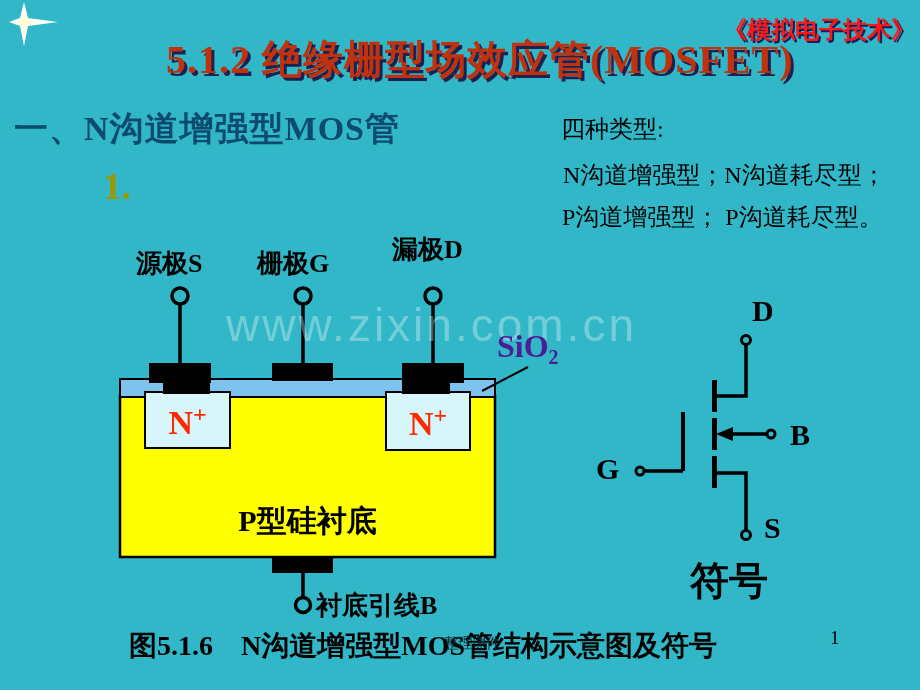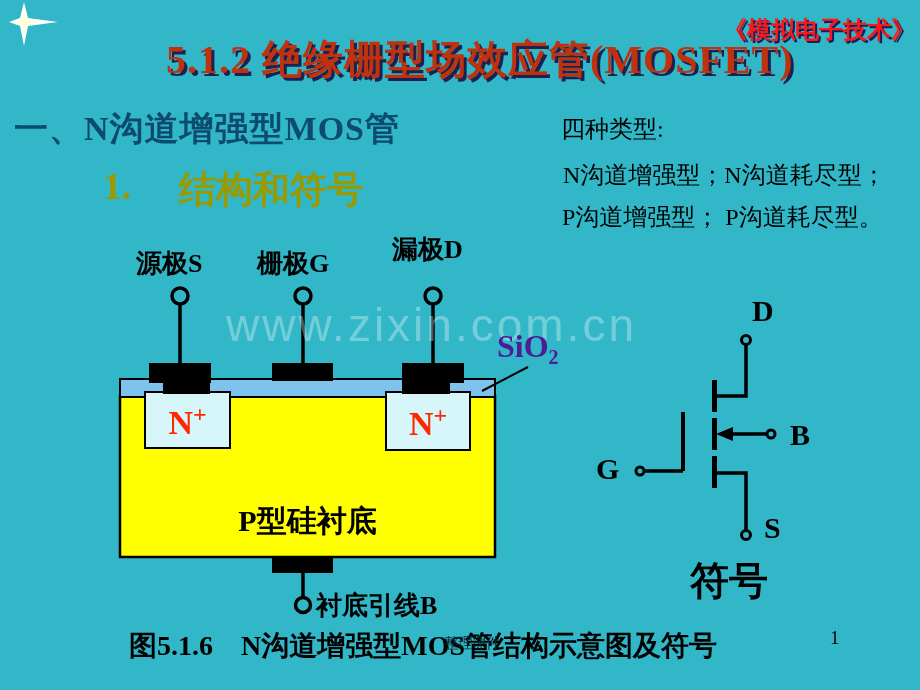--- a/index.html
+++ b/index.html
@@ -114,21 +114,20 @@
     <polyline points="714,473 746,473 746,530" fill="none" stroke="#000" stroke-width="3.5"></polyline>
     <circle cx="746" cy="535" r="4.5" fill="#31b7c7" stroke="#000" stroke-width="3"></circle>
   </svg>
 
   <div class="abs course-tag">《模拟电子技术》</div>
   <div class="abs slide-title">5.1.2  绝缘栅型场效应管(MOSFET)</div>
 
   <div class="abs section-heading">一、N沟道增强型MOS管</div>
   <div class="abs sub-heading">
     <span>1.</span>
-    <span>结构和符号</span>
   </div>
 
   <div class="abs four-types-intro">四种类型:</div>
   <div class="abs four-types-l1">N沟道增强型；N沟道耗尽型；</div>
   <div class="abs four-types-l2">P沟道增强型； P沟道耗尽型。</div>
 
   <div class="abs watermark">www.zixin.com.cn</div>
 
   <div class="abs term-label lbl-source">源极S</div>
   <div class="abs term-label lbl-gate">栅极G</div>

